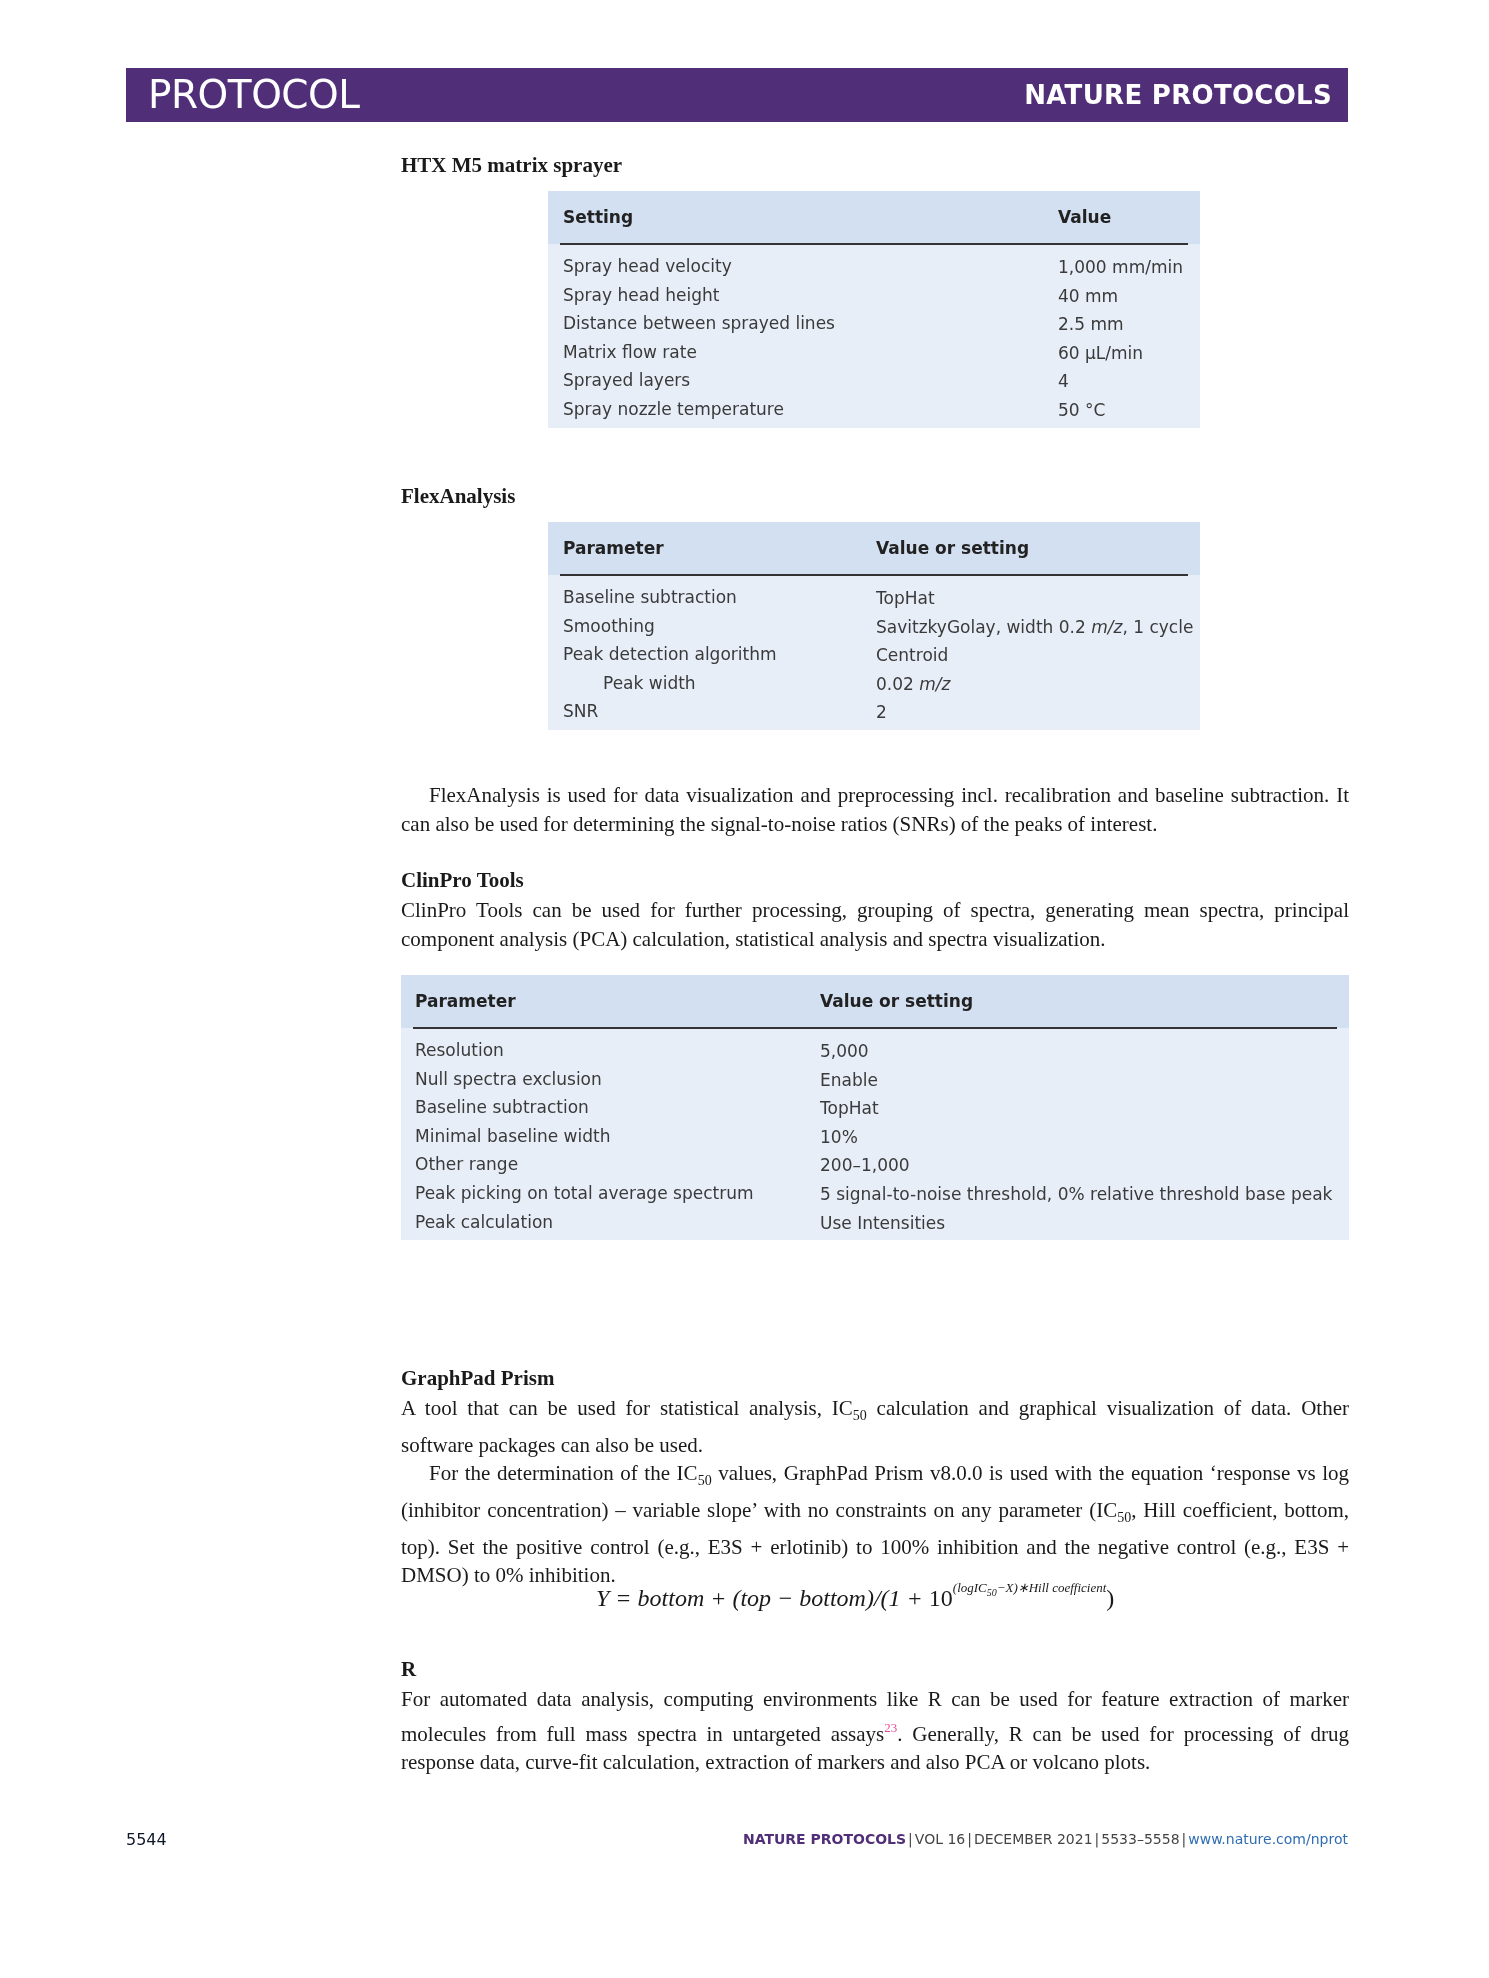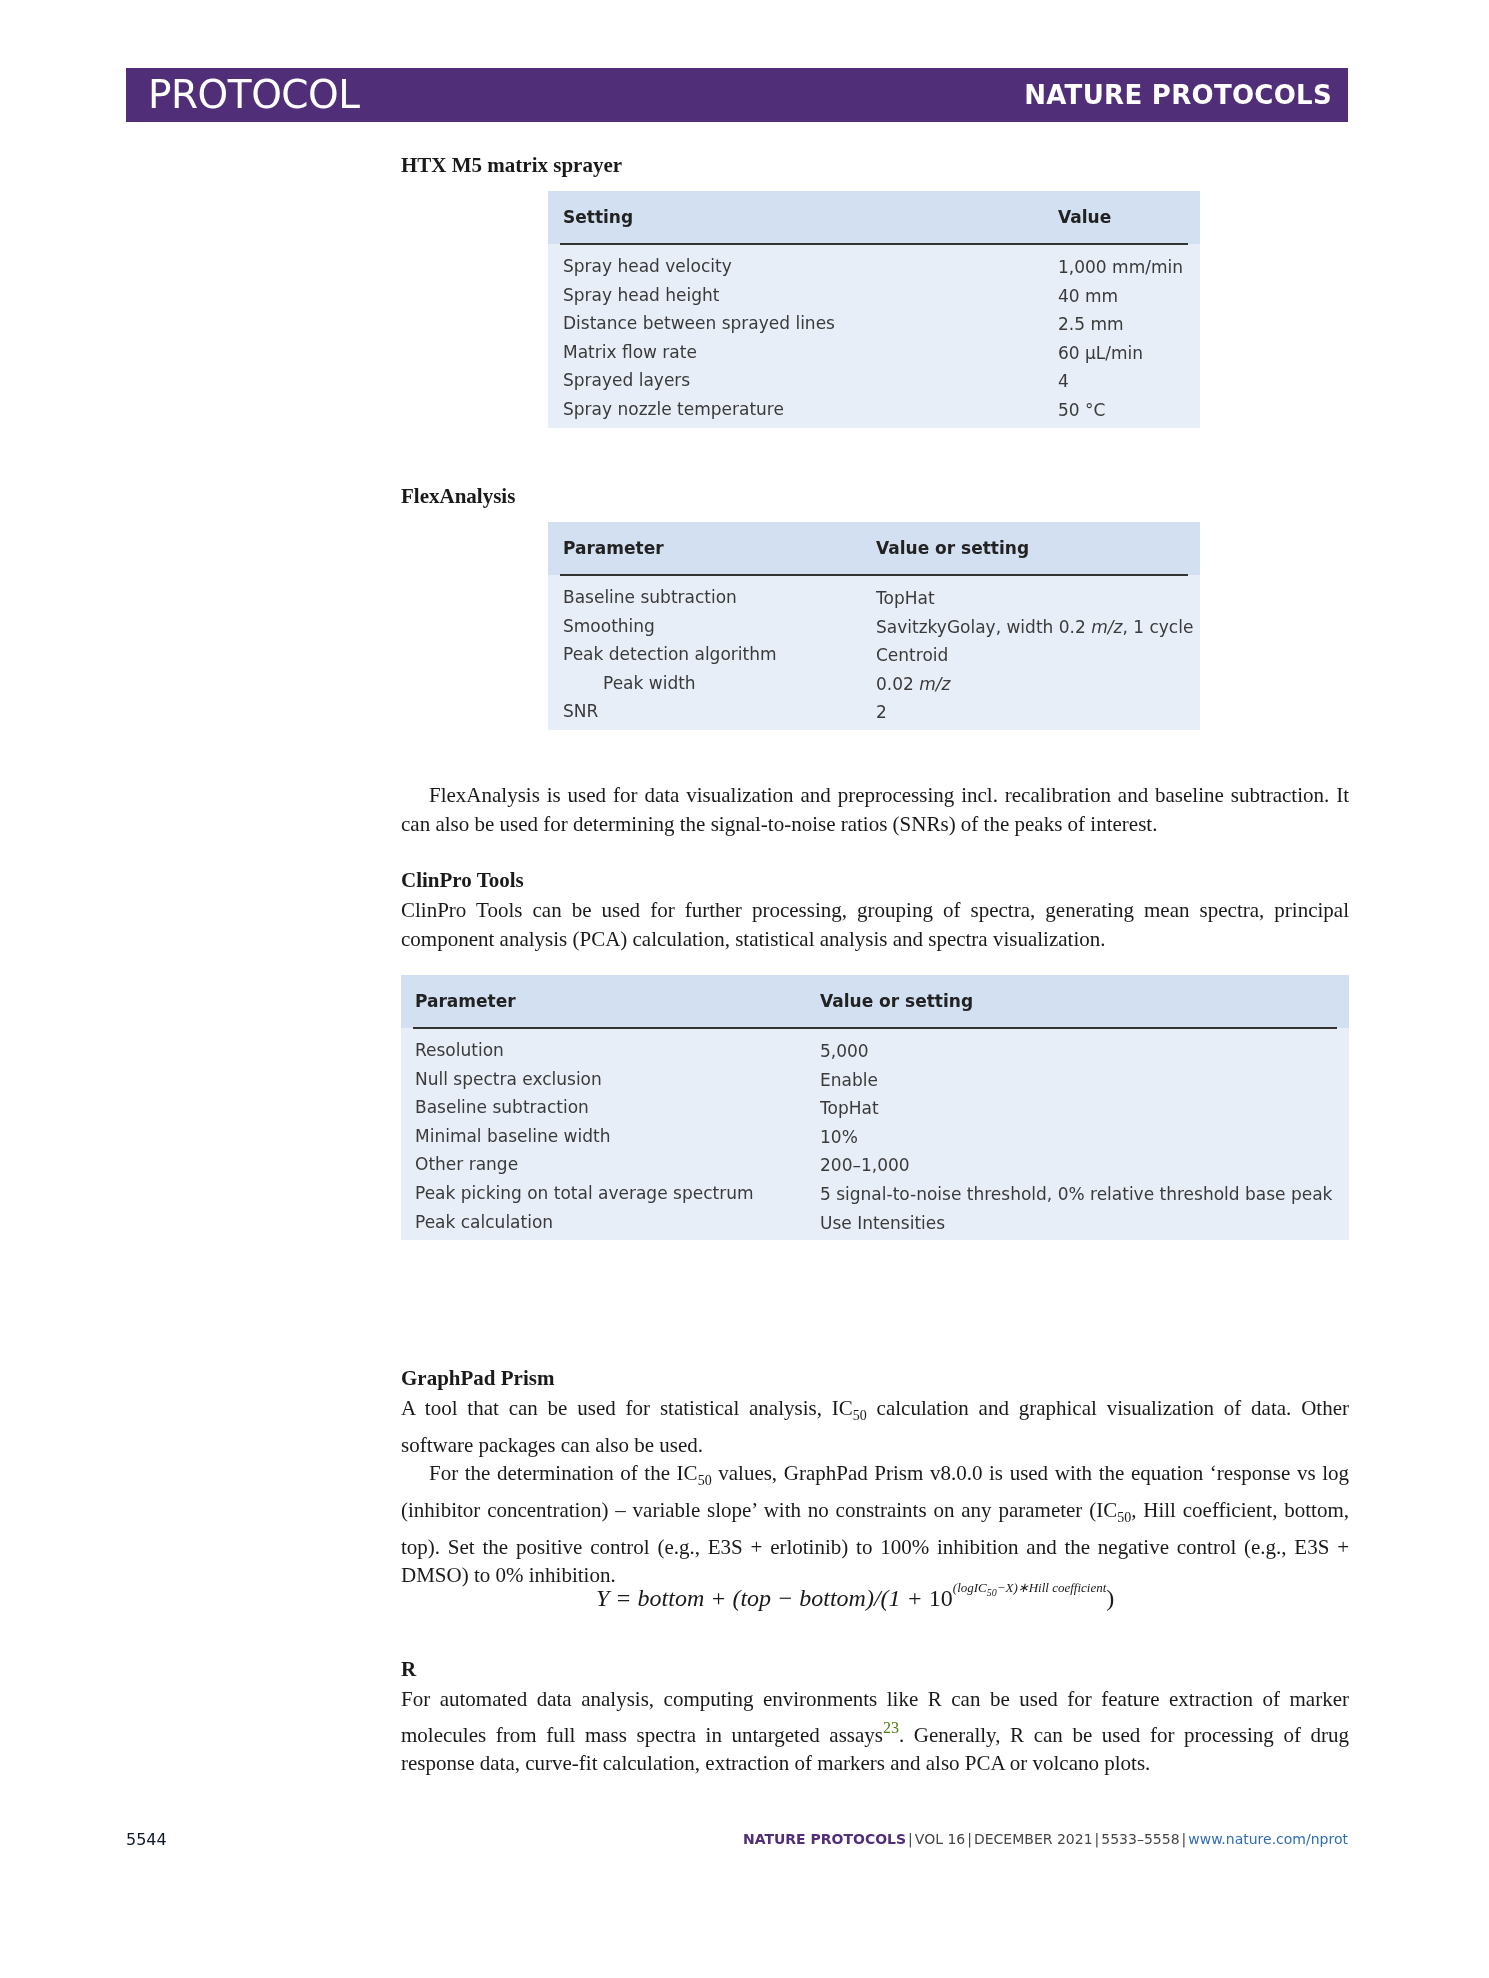--- a/index.html
+++ b/index.html
@@ -30,21 +30,21 @@
     .formula .up { font-style: normal; }
     .formula sup { font-size: 13px; vertical-align: 14px; }
     .formula sub { font-size: 10px; }
     .footer-page { position: absolute; left: 126px; top: 1830px; font-weight: normal;
                    font-family: "DejaVu Sans", sans-serif; font-size: 16px; color: #0f172a; }
     .footer-right { position: absolute; right: 141px; top: 1831px; font-family: "DejaVu Sans", sans-serif;
                     font-size: 14px; color: #444; white-space: nowrap; }
     .footer-right .journal { color: #502e78; font-weight: bold; }
     .footer-right .link { color: #2f6db3; }
     .footer-right .sep { margin: 0 2px; }
-    .ref { color: #4d7c0f; font-size: 16px; vertical-align: 9px; }
+    .ref { color: #ec4899; font-size: 13px; vertical-align: 9px; }
     .ic sub { font-size: 14px; }
   </style>
 </head>
 <body>
 
 <div class="banner">
   <span class="left">PROTOCOL</span>
   <span class="right">NATURE PROTOCOLS</span>
 </div>
 

